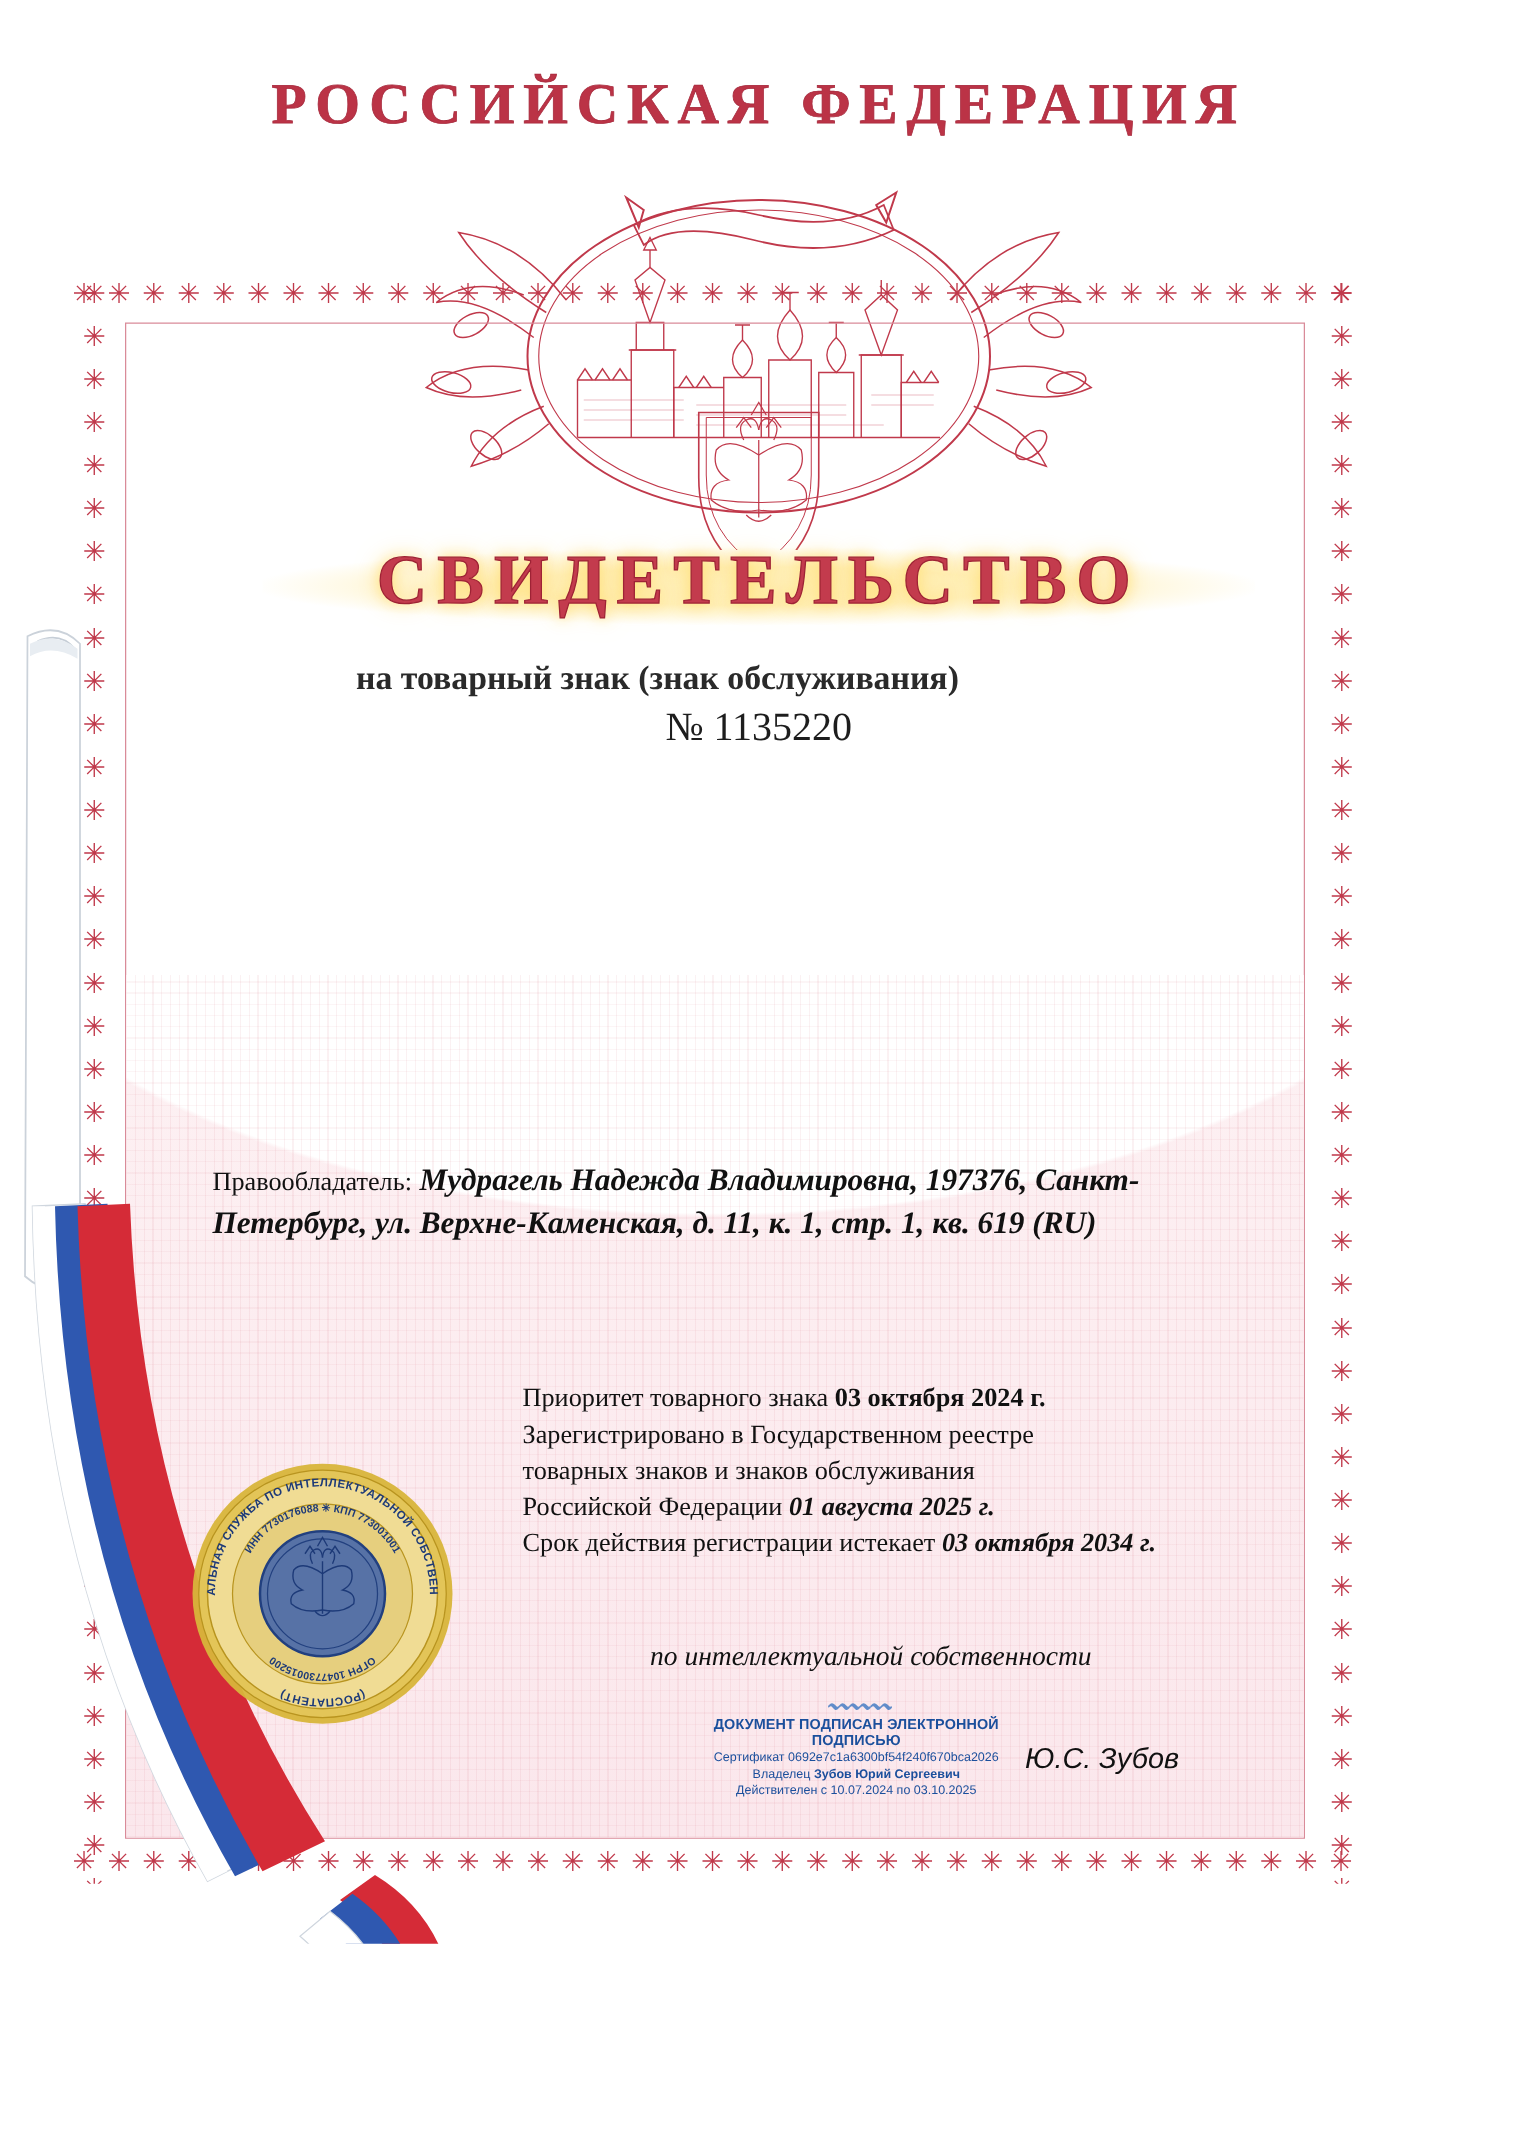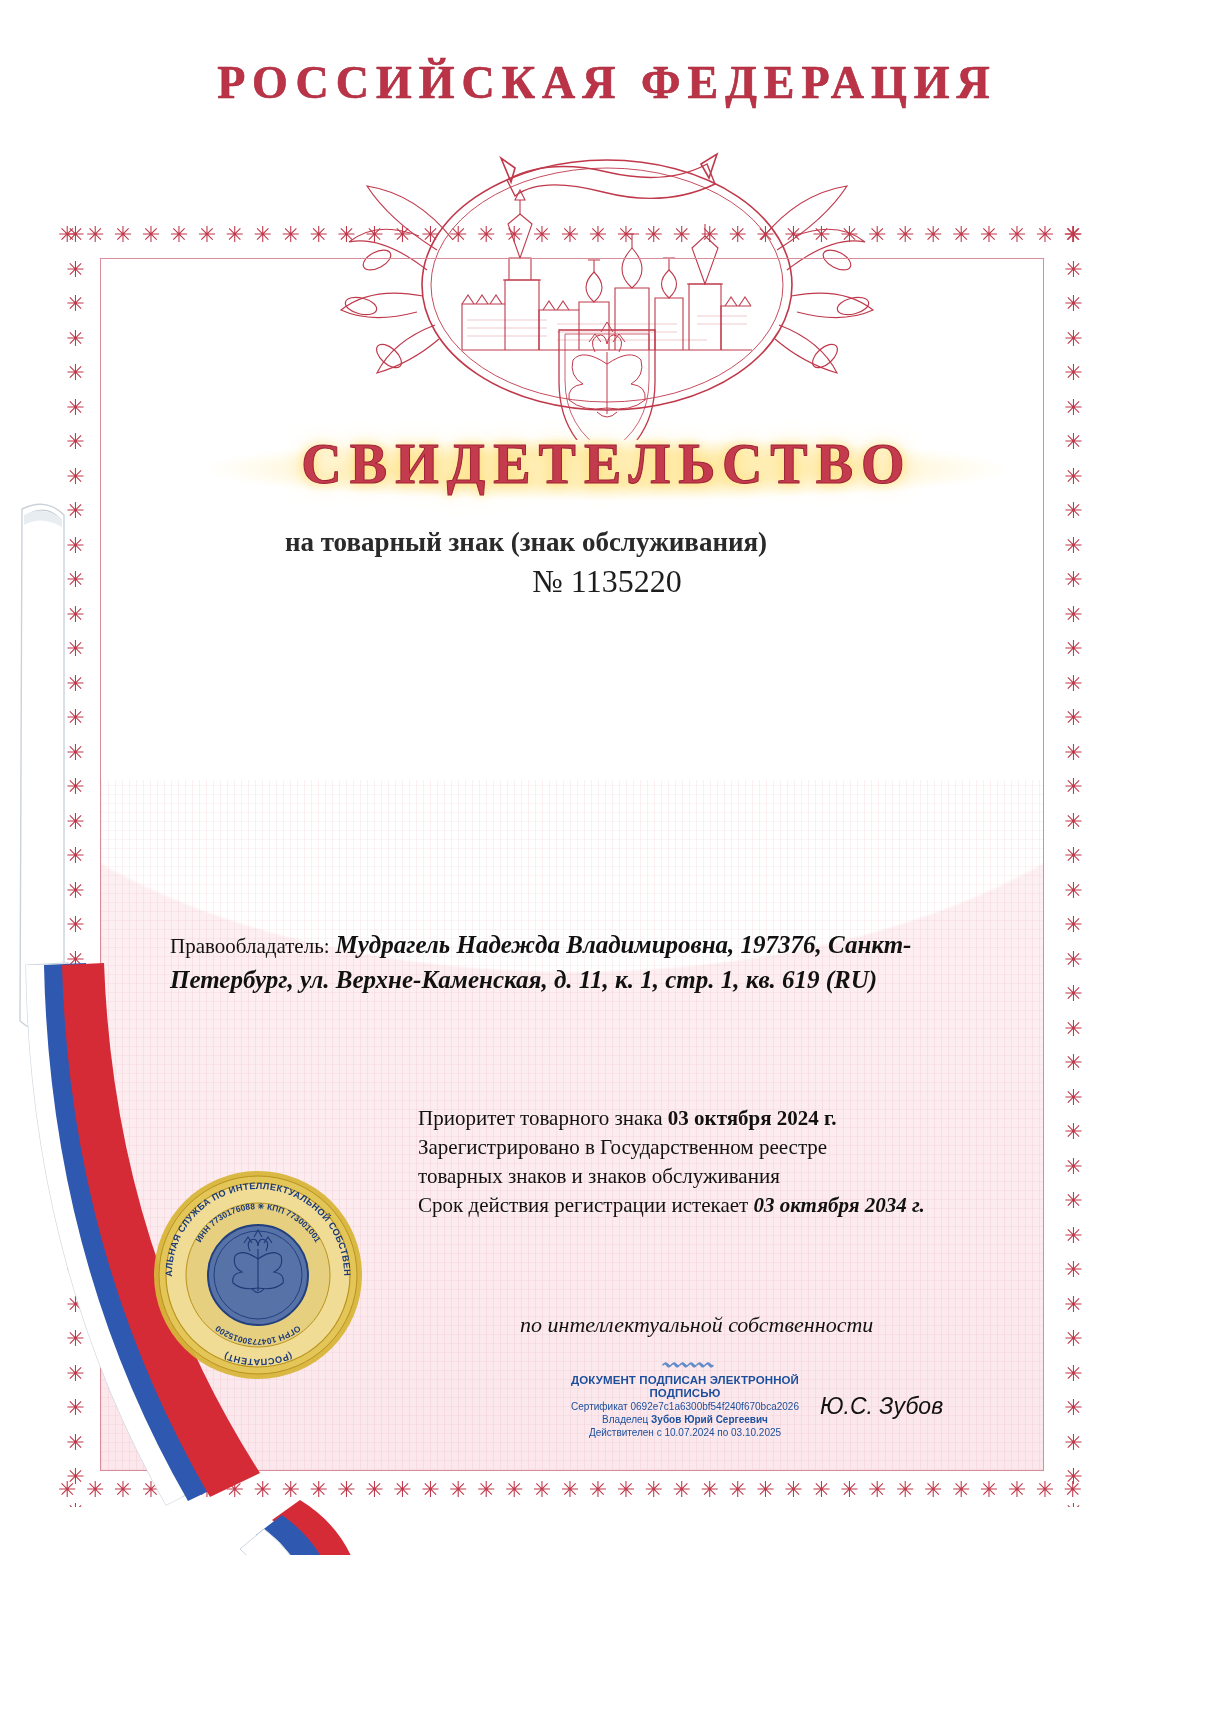--- a/index.html
+++ b/index.html
@@ -364,20 +364,24 @@
   </div>
 
   <div class="details">
     <div>
       <span>Приоритет товарного знака</span>
       <b>03 октября 2024 г.</b>
     </div>
     <div>Зарегистрировано в Государственном реестре</div>
     <div>товарных знаков и знаков обслуживания</div>
     <div>
+      <span>Российской Федерации</span>
+      <i>01 августа 2025 г.</i>
+    </div>
+    <div>
       <span>Срок действия регистрации истекает</span>
       <i>03 октября 2034 г.</i>
     </div>
   </div>
 
   <div class="sign-title">
     <div>по интеллектуальной собственности</div>
   </div>
   <div class="sign-name">Ю.С. Зубов</div>
 

